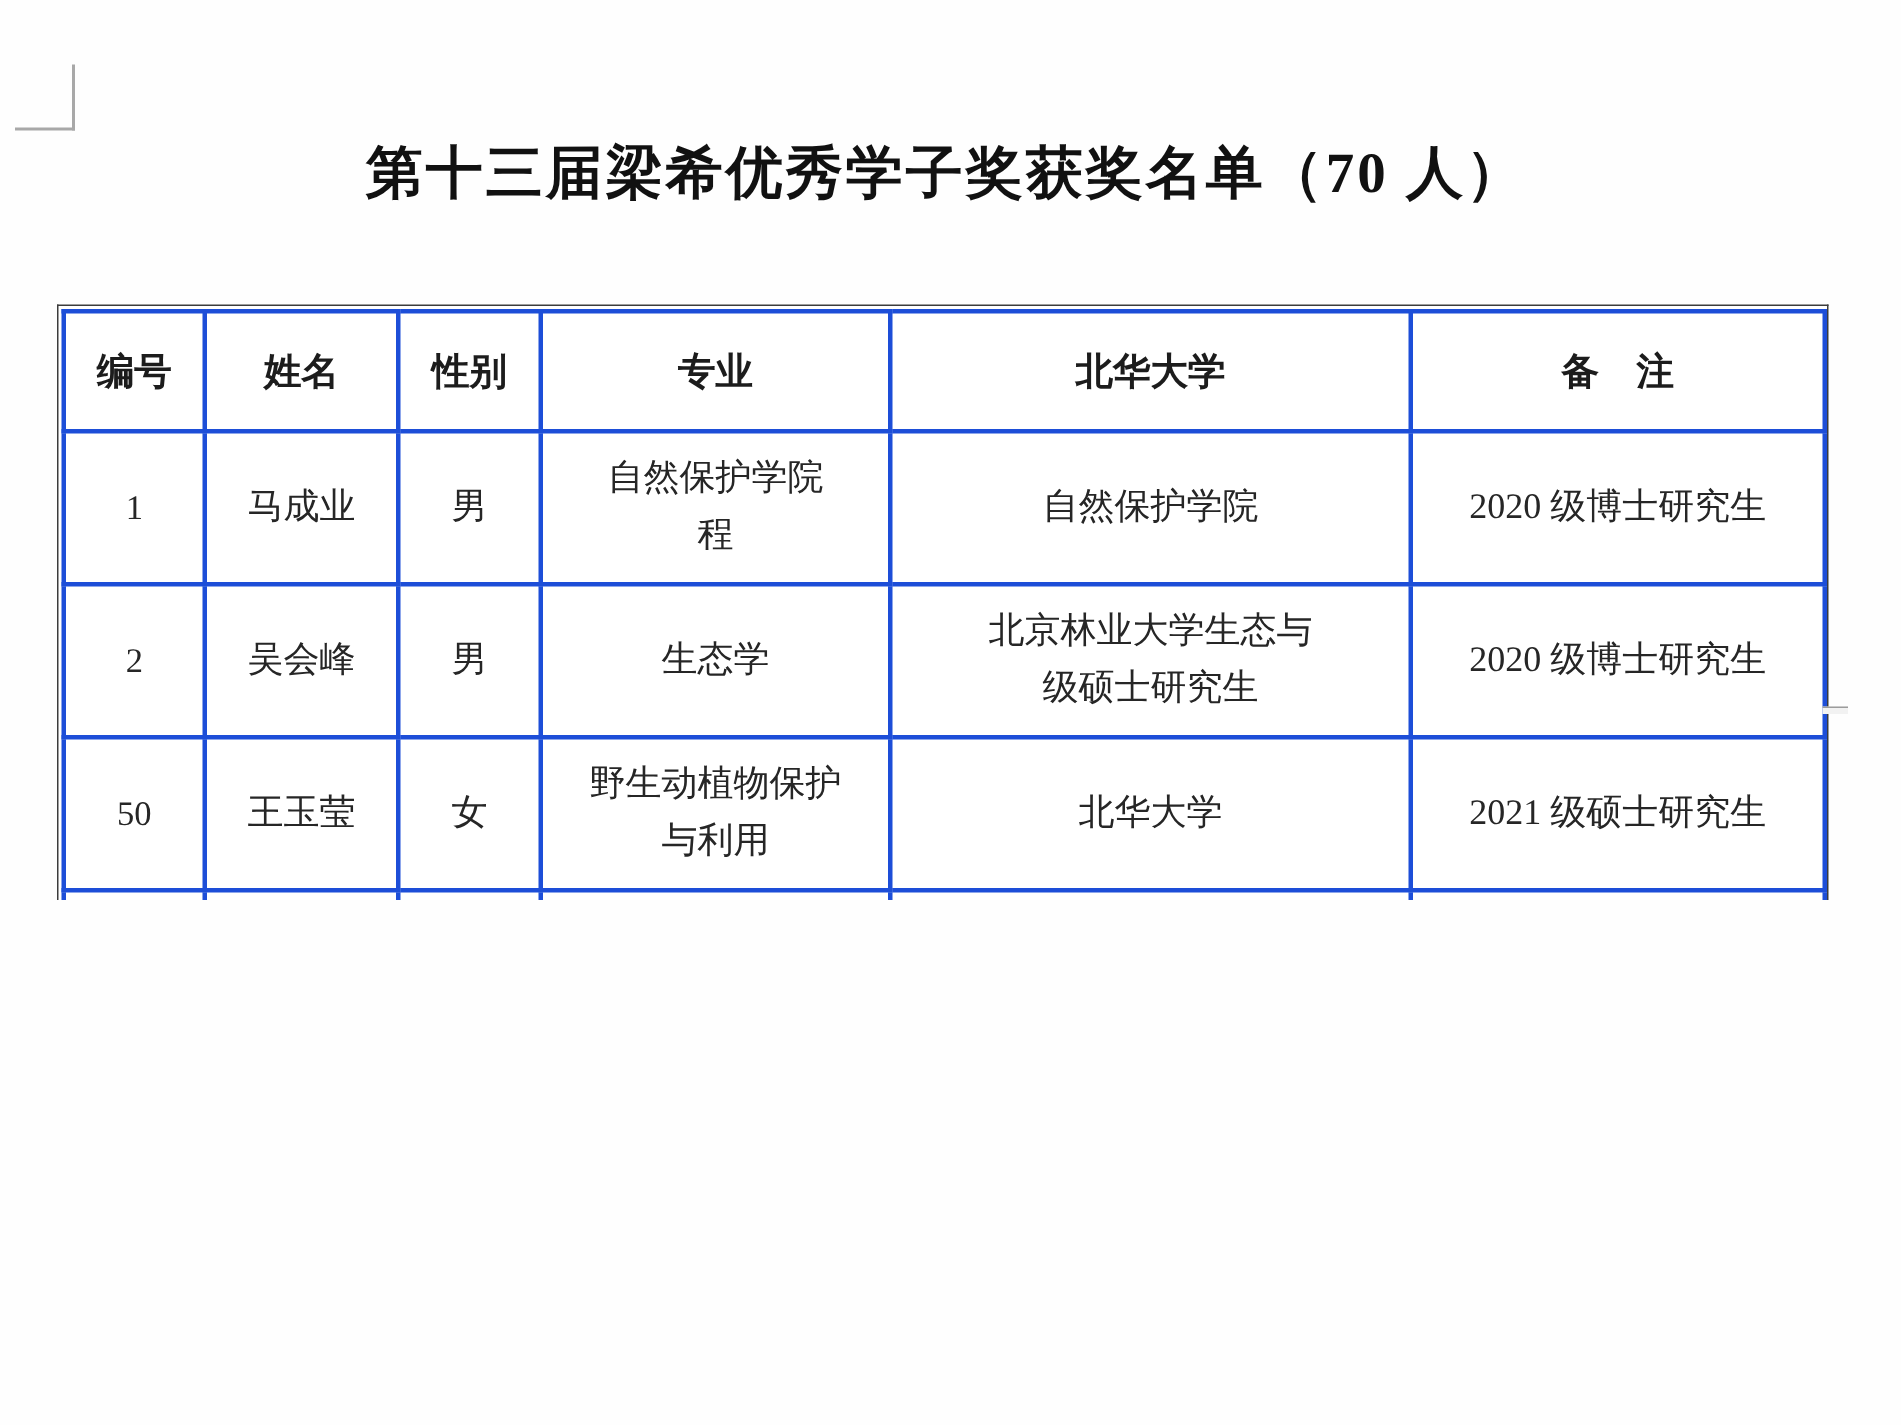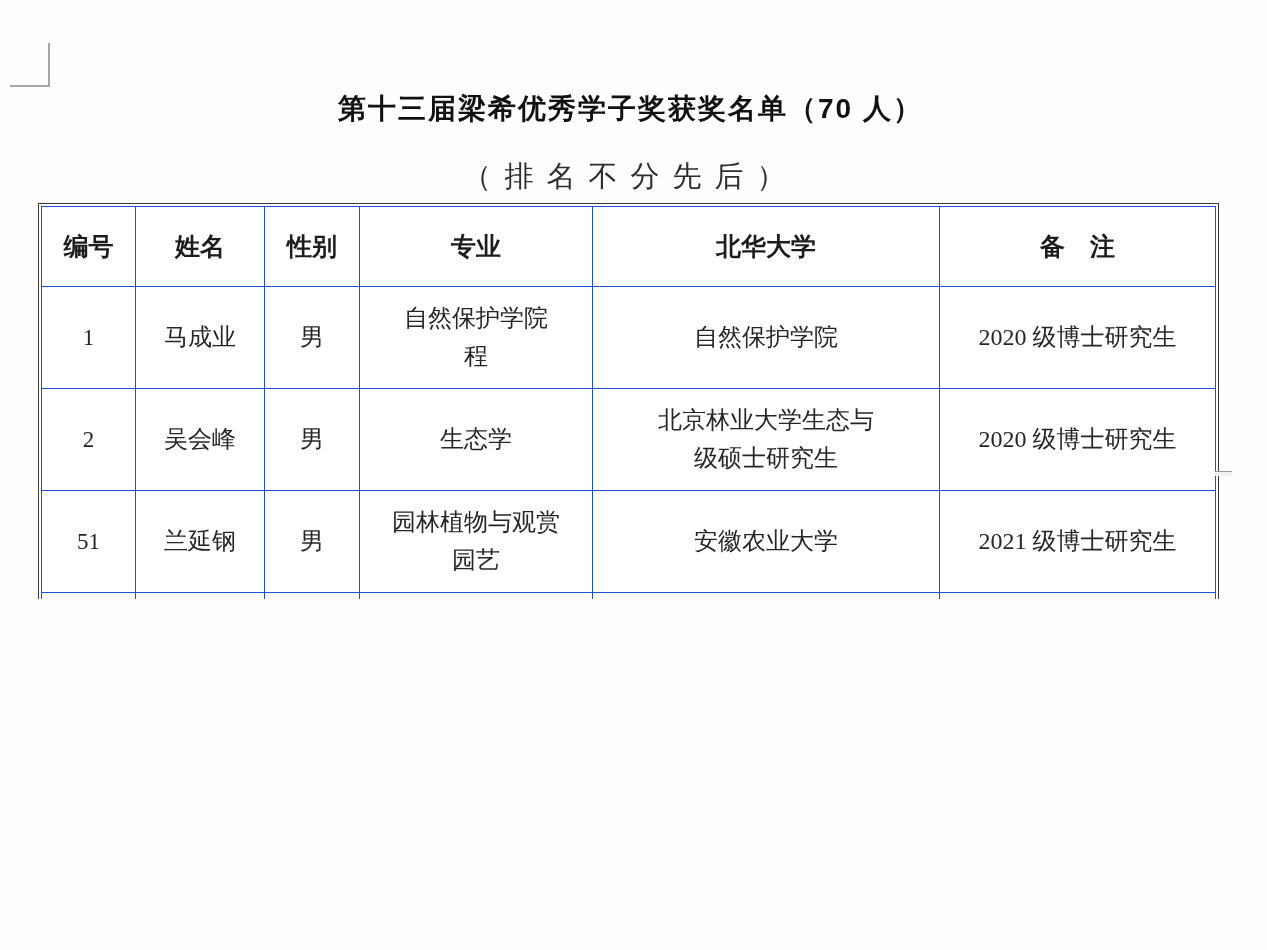--- a/index.html
+++ b/index.html
@@ -12,40 +12,40 @@
 
   
   .corner-mark{
     position:absolute;left:10px;top:43px;width:38px;height:42px;
     border-right:2px solid #a8a8a8;border-bottom:2px solid #a8a8a8;
   }
 
   .title{
     position:absolute;left:38px;top:90px;width:1185px;margin:0;
     text-align:center;
-    font-family:Liberation Sans, sans-serif;
-    font-weight:700;font-size:28px;letter-spacing:2px;color:#111;
+    font-family:Liberation Serif, serif;
+    font-weight:700;font-size:38px;letter-spacing:2px;color:#111;
     white-space:nowrap;
   }
   .subtitle{
     position:absolute;left:38px;top:157px;width:1185px;
     text-align:center;font-size:29px;letter-spacing:13px;color:#2e2e2e;
   }
 
   
   .table-wrap{
     position:absolute;left:38px;top:203px;width:1181px;box-sizing:border-box;
     border:1px solid #3c3c3c;border-bottom:none;
     padding:2px 2px 0 2px;background:#fff;
   }
   table{border-collapse:collapse;width:100%;table-layout:fixed;}
   col.c0{width:94px;}  col.c1{width:129px;} col.c2{width:95px;}
   col.c3{width:233px;} col.c4{width:347px;} col.c5{width:276px;}
   th,td{
-    border:1px solid #1d4ed8;text-align:center;vertical-align:middle;
+    border:3px solid #1d4ed8;text-align:center;vertical-align:middle;
     padding:4px 8px;box-sizing:border-box;overflow:hidden;
   }
   th{font-size:25px;font-weight:700;height:80px;color:#1c1c1c;}
   td{font-size:24px;height:102px;white-space:pre-line;line-height:1.55;color:#262626;}
   td[data-name="table-cell-id"]{font-size:23px;}
   tbody.partial-body td{height:6px;border-bottom:none;padding:0;}
 
   
   .seam{
     position:absolute;left:1215px;top:471px;width:17px;height:4px;
@@ -54,21 +54,20 @@
 </style>
 </head>
 <body>
 
 <div class="page" data-name="document-page">
 
   <div class="corner-mark" data-name="page-corner-mark"></div>
 
   <h1 class="title" data-name="document-title">第十三届梁希优秀学子奖获奖名单（70 人）</h1>
 
-  <div class="subtitle" data-name="document-subtitle">（排名不分先后）</div>
 
   <div class="table-wrap" data-name="award-winners-table">
     <table data-name="award-table">
       <colgroup>
         <col class="c0">
           <col class="c1">
           <col class="c2">
         <col class="c3">
           <col class="c4">
           <col class="c5">
@@ -96,27 +95,27 @@
           <tr data-name="table-row">
             <td data-name="table-cell-id">2</td>
             <td data-name="table-cell-name">吴会峰</td>
             <td data-name="table-cell-gender">男</td>
             <td data-name="table-cell-major">生态学</td>
             <td data-name="table-cell-school">北京林业大学生态与
 级硕士研究生</td>
             <td data-name="table-cell-remark">2020 级博士研究生</td>
           </tr>
           <tr data-name="table-row">
-            <td data-name="table-cell-id">51</td>
-            <td data-name="table-cell-name">兰延钢</td>
-            <td data-name="table-cell-gender">男</td>
-            <td data-name="table-cell-major">园林植物与观赏
-园艺</td>
-            <td data-name="table-cell-school">安徽农业大学</td>
-            <td data-name="table-cell-remark">2021 级博士研究生</td>
+            <td data-name="table-cell-id">50</td>
+            <td data-name="table-cell-name">王玉莹</td>
+            <td data-name="table-cell-gender">女</td>
+            <td data-name="table-cell-major">野生动植物保护
+与利用</td>
+            <td data-name="table-cell-school">北华大学</td>
+            <td data-name="table-cell-remark">2021 级硕士研究生</td>
           </tr>
         </tbody>
       <tbody class="partial-body" data-name="cut-off-next-row">
         <tr data-name="table-row-partial">
           <td></td>
             <td></td>
           <td></td>
             <td></td>
           <td></td>
             <td></td>

